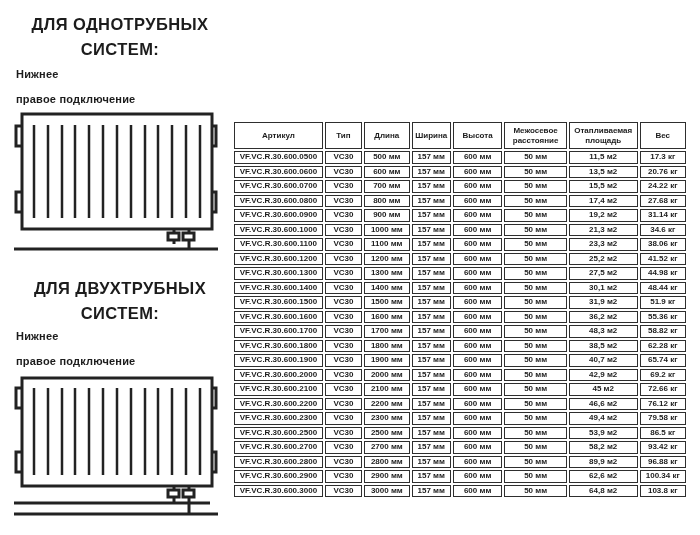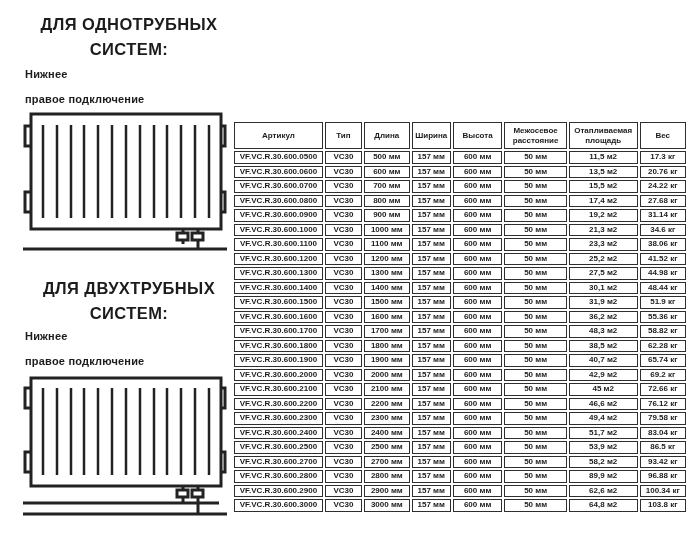--- a/index.html
+++ b/index.html
@@ -7,21 +7,21 @@
     width:700px; height:535px;
     background:#ffffff;
     font-family:"Liberation Sans", sans-serif;
     color:#1c1c1c;
     position:relative;
     overflow:hidden;
   }
   .page { position:absolute; inset:0; background:#fff; }
 
   
-  .left-panel { position:absolute; left:13px; top:0; width:232px; height:535px; }
+  .left-panel { position:absolute; left:4px; top:0; width:232px; height:535px; }
   .sec-title {
     position:absolute; width:212px; left:10px;
     font-weight:bold; font-size:16.5px; letter-spacing:0.4px;
     line-height:25px; text-align:center; color:#1c1c1c;
   }
   .sec-sub {
     position:absolute; width:218px; left:12px;
     font-weight:bold; font-size:11px; letter-spacing:0.2px;
     line-height:25px; text-align:left; color:#1c1c1c;
   }
@@ -362,30 +362,20 @@
             <td>VF.VC.R.30.600.2300</td>
             <td>VC30</td>
             <td>2300 мм</td>
             <td>157 мм</td>
             <td>600 мм</td>
             <td>50 мм</td>
             <td>49,4 м2</td>
             <td>79.58 кг</td>
           </tr>
           <tr>
-            <td>VF.VC.R.30.600.2400</td>
-            <td>VC30</td>
-            <td>2400 мм</td>
-            <td>157 мм</td>
-            <td>600 мм</td>
-            <td>50 мм</td>
-            <td>51,7 м2</td>
-            <td>83.04 кг</td>
-          </tr>
-          <tr>
             <td>VF.VC.R.30.600.2500</td>
             <td>VC30</td>
             <td>2500 мм</td>
             <td>157 мм</td>
             <td>600 мм</td>
             <td>50 мм</td>
             <td>53,9 м2</td>
             <td>86.5 кг</td>
           </tr>
           <tr>

